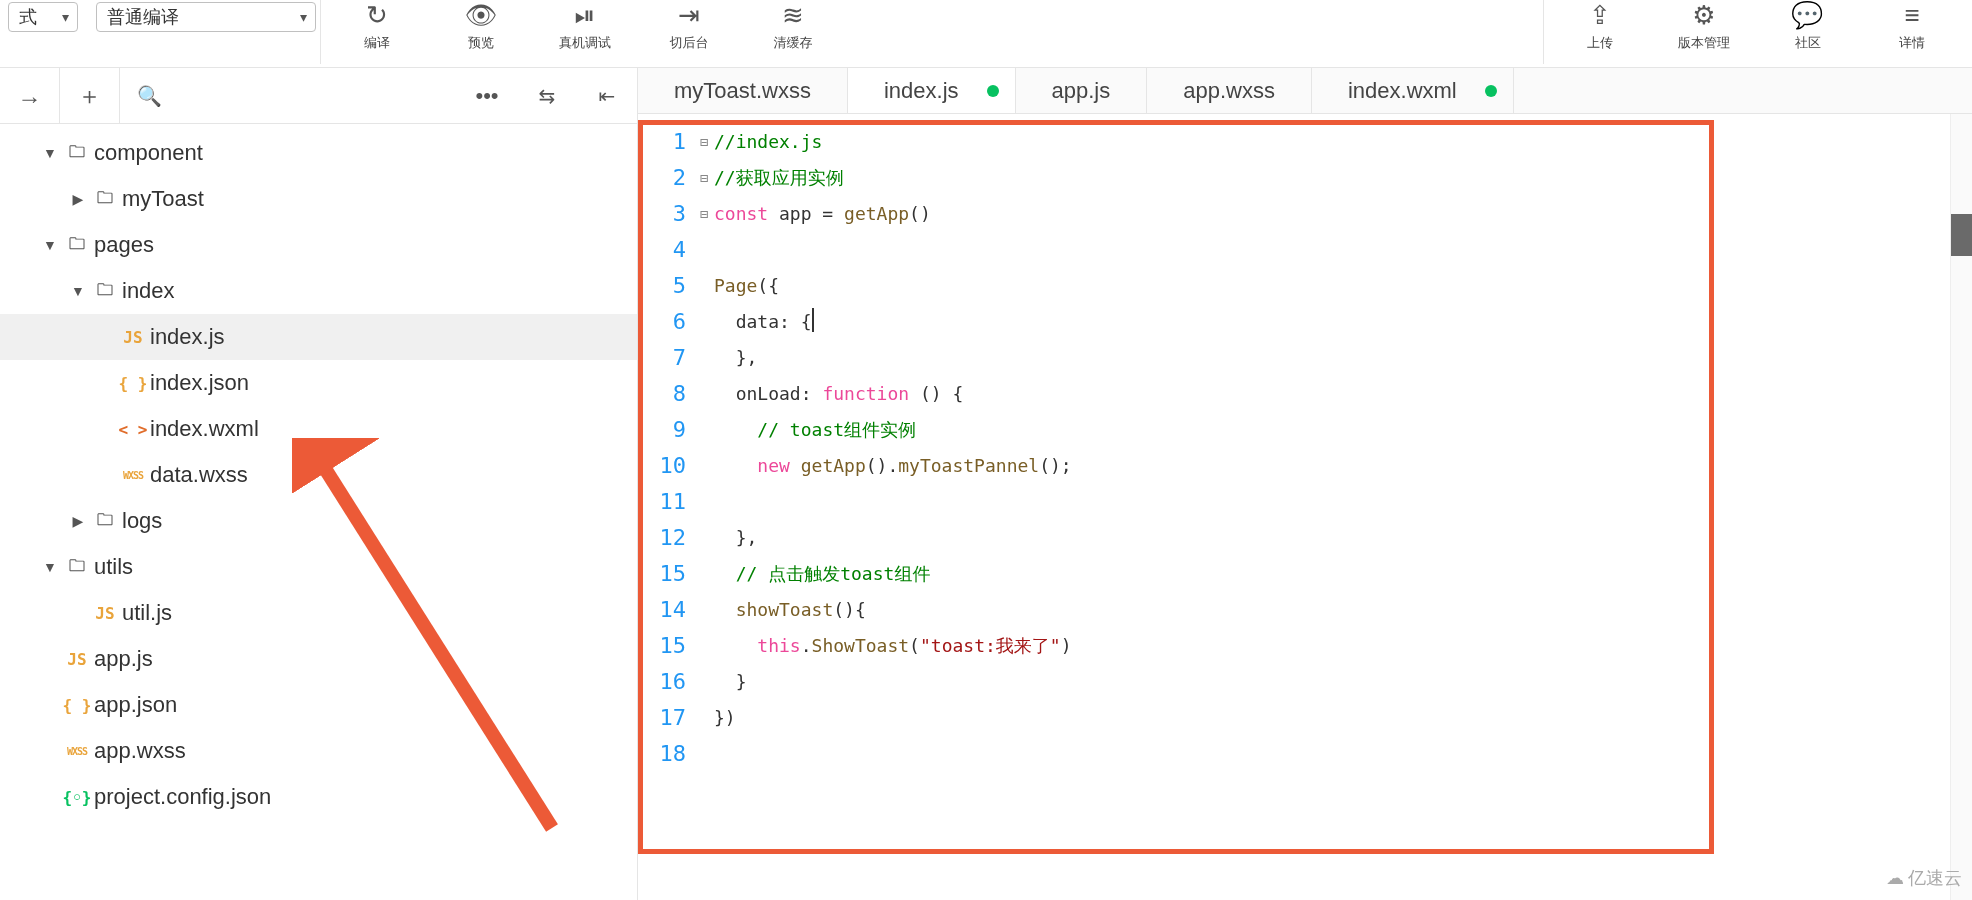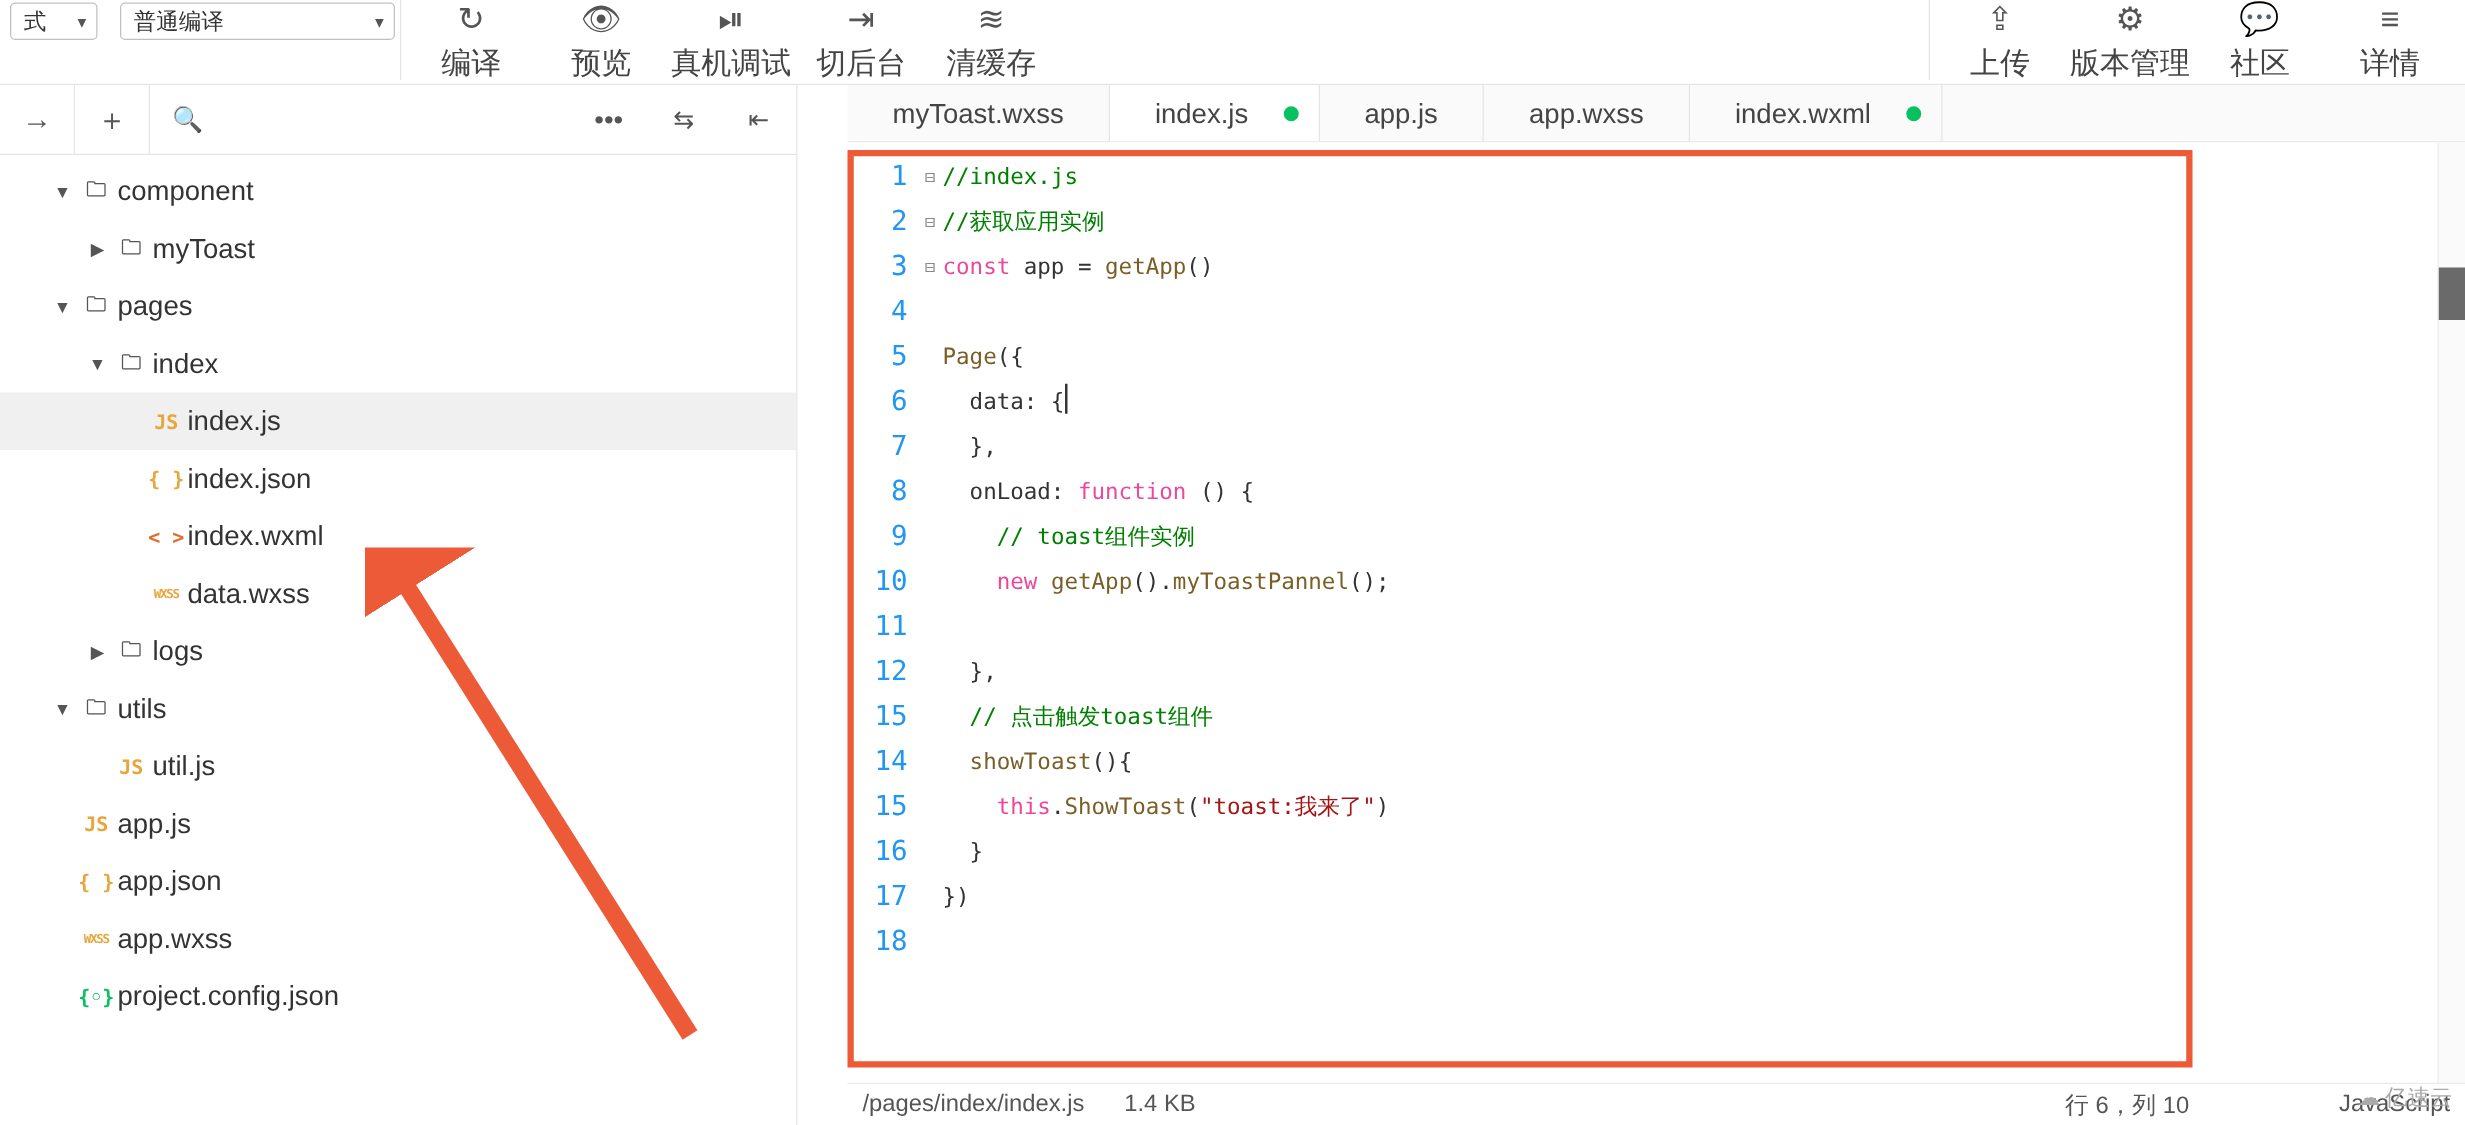--- a/index.html
+++ b/index.html
@@ -3,21 +3,21 @@
 <meta charset="utf-8">
 <style>
   * { box-sizing: border-box; margin: 0; padding: 0; }
   html, body { width: 1972px; height: 900px; font-family: -apple-system, "Helvetica Neue", Arial, sans-serif; background:#fff; color:#333; overflow:hidden; }
   .topbar { height:68px; border-bottom:1px solid #e5e5e5; display:flex; align-items:flex-start; padding:0 8px; }
   .topbar .dd { position:relative; height:30px; border:1px solid #c0c0c0; border-radius:4px; margin-top:2px; display:flex; align-items:center; padding:0 36px 0 10px; background:#fff; min-width:90px; font-size:18px;}
   .topbar .dd.small { min-width:70px; }
   .topbar .dd .caret { position:absolute; right:8px; }
   .topbar .stack { display:flex; flex-direction:column; align-items:center; width:96px; margin:0 4px; }
   .topbar .stack .ic { height:30px; display:flex; align-items:center; justify-content:center; font-size:26px; color:#555; }
-  .topbar .stack .lbl { font-size:24px; color:#444; margin-top:4px; }
+  .topbar .stack .lbl { font-size:13px; color:#444; margin-top:4px; }
   .topbar .gap { flex:1; }
   .sep { width:1px; background:#e5e5e5; height:64px; margin:0 4px; }
   .secondbar { height:56px; border-bottom:1px solid #e5e5e5; display:flex; align-items:center; }
   .sb-btn { width:60px; height:100%; display:flex; align-items:center; justify-content:center; font-size:24px; color:#555; border-right:1px solid #e5e5e5; }
   .sb-btn.last { border-right:none; }
   .sb-spacer { flex:1; }
   .sb-icon { width:60px; height:100%; display:flex; align-items:center; justify-content:center; font-size:22px; color:#555; }
   .tabs { display:flex; height:46px; border-bottom:1px solid #e5e5e5; background:#fafafa; }
   .tab { flex:0 0 auto; padding:0 36px; display:flex; align-items:center; font-size:22px; color:#444; border-right:1px solid #e5e5e5; position:relative; }
   .tab.active { background:#fff; font-weight:500; }
@@ -202,21 +202,21 @@
           <span>app.wxss</span>
         </div>
         <div class="tree-row" style="padding-left: 40px;">
           <span class="tw"></span>
           <span class="fic ic-cfg">{◦}</span>
           <span>project.config.json</span>
         </div>
       </div>
   </div>
 
-  <div style="flex:1; display:flex; flex-direction:column; position:relative;margin-left:40px;">
+  <div style="flex:1; display:flex; flex-direction:column; position:relative;">
     <div class="tabs" id="tabs">
         <div class="tab">
           <span>myToast.wxss</span>
         </div>
         <div class="tab active withdot">
           <span>index.js</span>
           <span class="dot"></span>
         </div>
         <div class="tab">
           <span>app.js</span>
@@ -269,29 +269,20 @@
           <div></div>
           <div></div>
           <div></div>
           <div></div>
         </div>
       <div class="code" id="code"><div><span class="c-cmt">//index.js</span></div><div><span class="c-cmt">//获取应用实例</span></div><div><span class="c-kw">const</span><span class=""> app = </span><span class="c-fn">getApp</span><span class="">()</span></div><div>&nbsp;</div><div><span class="c-fn">Page</span><span class="">({</span></div><div><span class="">  data: {</span><span class="cursor"></span></div><div><span class="">  },</span></div><div><span class="">  onLoad: </span><span class="c-kw">function</span><span class=""> () {</span></div><div><span class="">    </span><span class="c-cmt">// toast组件实例</span></div><div><span class="">    </span><span class="c-kw">new</span><span class=""> </span><span class="c-fn">getApp</span><span class="">().</span><span class="c-fn">myToastPannel</span><span class="">();</span></div><div>&nbsp;</div><div><span class="">  },</span></div><div><span class="">  </span><span class="c-cmt">// 点击触发toast组件</span></div><div><span class="">  </span><span class="c-fn">showToast</span><span class="">(){</span></div><div><span class="">    </span><span class="c-kw">this</span><span class="">.</span><span class="c-fn">ShowToast</span><span class="">(</span><span class="c-str">"toast:我来了"</span><span class="">)</span></div><div><span class="">  }</span></div><div><span class="">})</span></div><div>&nbsp;</div></div>
       <div class="minimap">
           <div class="track"></div>
         </div>
     </div>
-    <div class="statusbar">
-      <span>/pages/index/index.js</span>
-      <span style="width:32px"></span>
-      <span>1.4 KB</span>
-      <span class="flex"></span>
-      <span>行 6，列 10</span>
-      <span style="width:120px"></span>
-      <span>JavaScript</span>
-    </div>
   </div>
 
   <svg class="arg-arrow" viewBox="0 0 280 400">
     <defs>
         <marker id="ah" markerWidth="12" markerHeight="12" refX="2" refY="6" orient="auto">
           <path d="M0,0 L12,6 L0,12 Z" fill="#ec5a37"></path>
         </marker>
       </defs>
     <line x1="260" y1="390" x2="20" y2="10" stroke="#ec5a37" stroke-width="14" marker-end="url(#ah)"></line>
   </svg>

